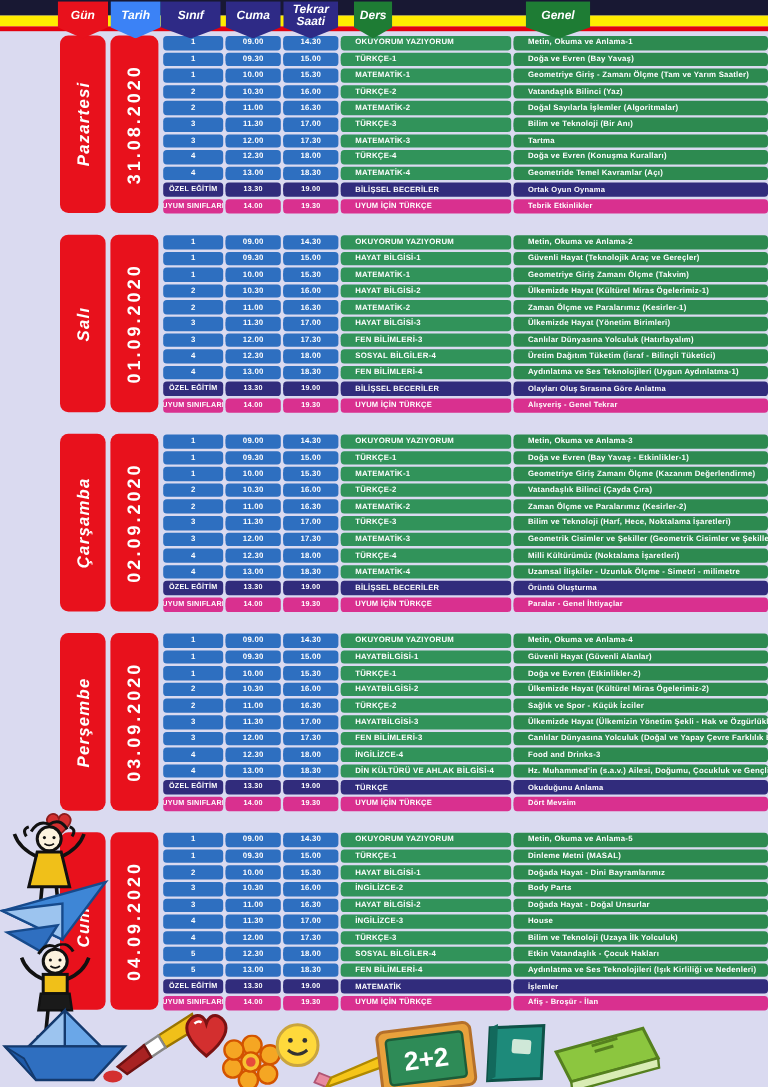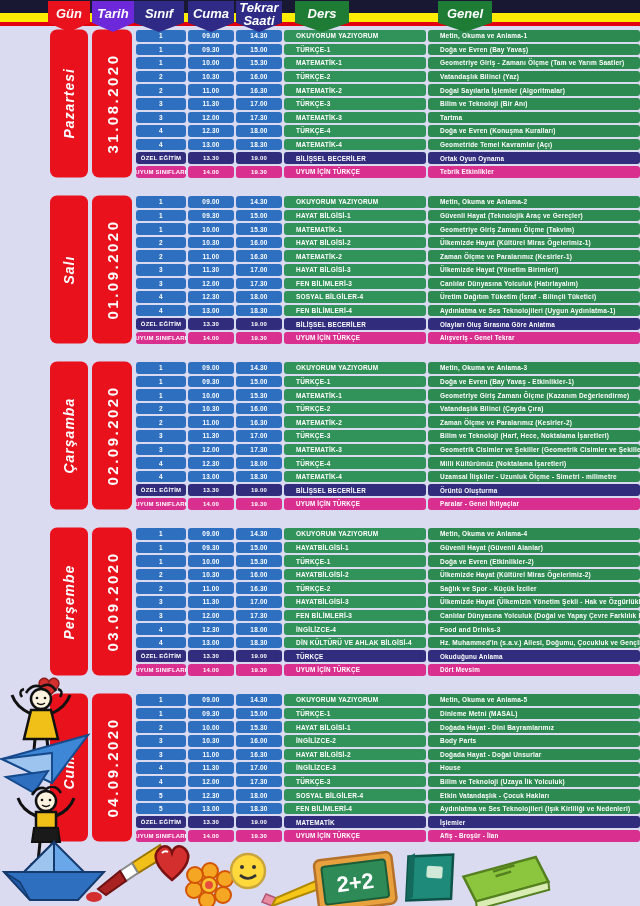--- a/index.html
+++ b/index.html
@@ -4,28 +4,28 @@
 <style>
   html,body{margin:0;padding:0;background:#b9b9d6;}
   .page{position:relative;width:640px;height:906px;background:#dadaf0;overflow:hidden;
         font-family:"Liberation Sans",sans-serif;}
   
   .bar-navy{position:absolute;left:0;top:0;width:640px;height:13px;background:#181833;}
   .bar-yellow{position:absolute;left:0;top:13px;width:640px;height:9px;background:#ffec00;}
   .bar-red{position:absolute;left:0;top:22px;width:640px;height:4px;background:#e3000f;}
   
   .badge{position:absolute;top:1px;height:31px;display:flex;align-items:center;justify-content:center;
-         color:#fff;font-weight:700;font-style:italic;font-size:13px;line-height:1;text-align:center;
+         color:#fff;font-weight:700;font-style:italic;font-size:10px;line-height:1;text-align:center;
          clip-path:polygon(0 0,100% 0,100% 70%,50% 100%,0 70%);padding-bottom:6px;box-sizing:border-box;z-index:5;}
   .badge-gun{left:48px;width:42px;}
   .badge-tarih{left:92px;width:42px;}
   .badge-sinif{left:134px;width:50px;}
   .badge-saat{left:188px;width:46px;}
   .badge-tekrar{left:236px;width:46px;align-items:center;}
-  .badge-ders{left:295px;width:54px;}
+  .badge-ders{left:295px;width:32px;}
   .badge-konu{left:438px;width:54px;}
   
   .blocks{position:absolute;left:0;top:30px;width:640px;padding-left:50px;box-sizing:border-box;}
   .block{display:flex;gap:4px;margin-bottom:18.5px;}
   .daytab,.datetab{border-radius:7px;background:#e8111c;color:#fff;display:flex;align-items:center;justify-content:center;
          writing-mode:vertical-rl;transform:rotate(180deg);}
   .daytab{width:38px;font-size:14px;font-weight:700;font-style:italic;letter-spacing:1px;}
   .datetab{width:40px;font-size:15px;font-weight:800;letter-spacing:2.5px;}
   .rows{width:504px;display:flex;flex-direction:column;gap:2px;}
   .row{display:flex;gap:2px;height:11.6px;}
@@ -51,21 +51,21 @@
 <body>
 
 <div class="page">
   <div class="bar-navy"></div>
   <div class="bar-yellow"></div>
   <div class="bar-red"></div>
   <div id="badges">
       <div class="badge badge-gun" style="background: rgb(232, 17, 28);">
         <span>Gün</span>
       </div>
-      <div class="badge badge-tarih" style="background: #6d28d9; justify-content: center;">
+      <div class="badge badge-tarih" style="background: #3b82f6; justify-content: center;">
         <span>Tarih</span>
       </div>
       <div class="badge badge-sinif" style="background: rgb(46, 42, 134);">
         <span>Sınıf</span>
       </div>
       <div class="badge badge-saat" style="background: rgb(46, 42, 134);">
         <span>Cuma</span>
       </div>
       <div class="badge badge-tekrar" style="background: rgb(46, 42, 134);">
         <span>Tekrar Saati</span>

